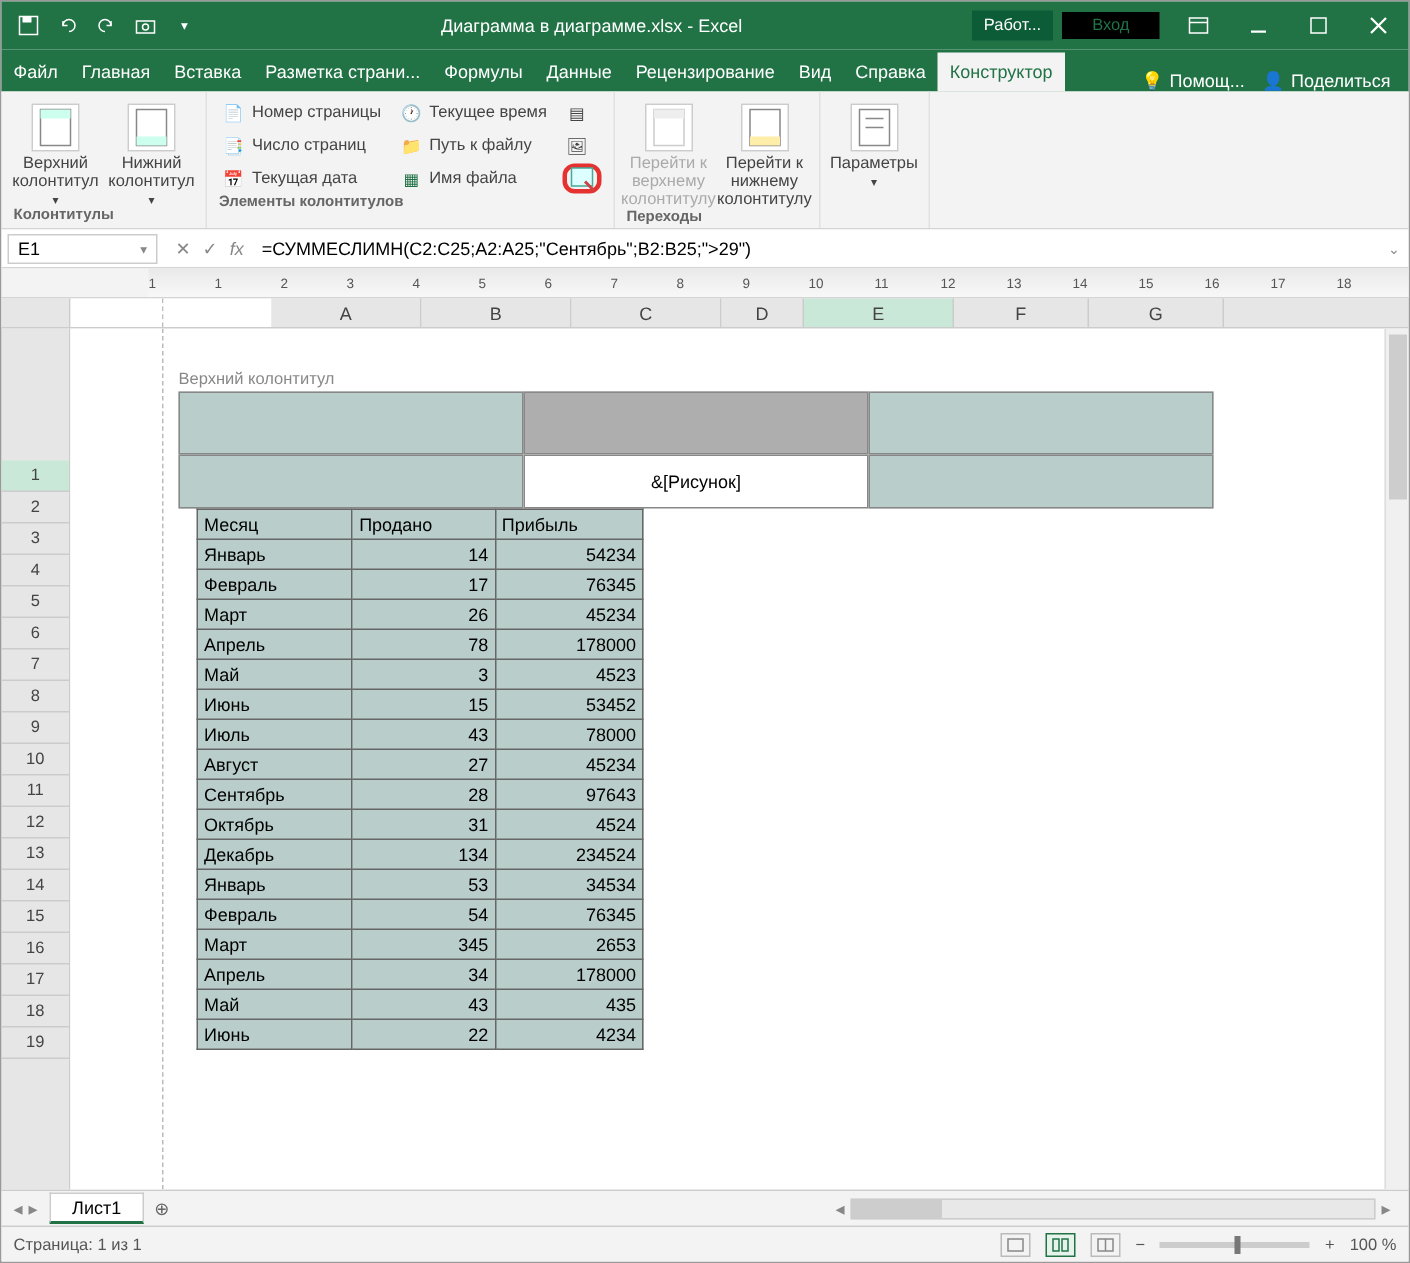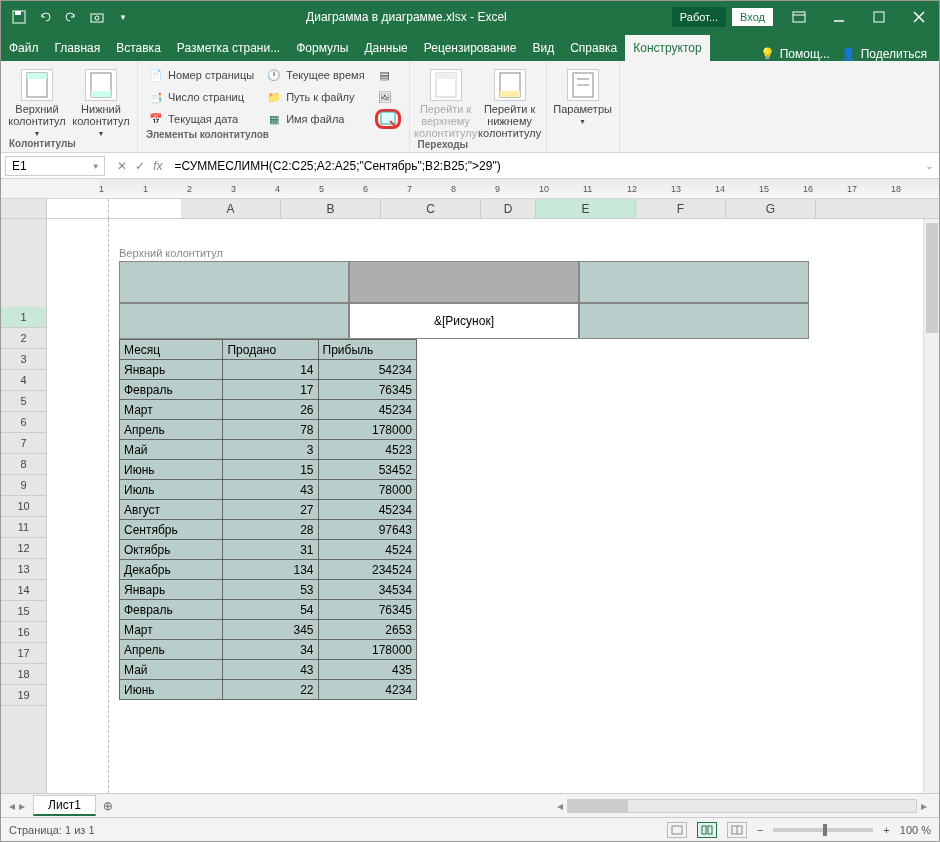--- a/index.html
+++ b/index.html
@@ -6,21 +6,21 @@
   body { background: #fff; width: 940px; height: 842px; overflow: hidden; position: relative; }
   .window { width: 940px; height: 842px; display: flex; flex-direction: column; border: 1px solid #999; }
 
   
   .titlebar { height: 32px; background: #217346; display: flex; align-items: center; color: #fff; font-size: 12px; }
   .qat { display: flex; gap: 10px; padding: 0 10px; align-items: center; }
   .qat .ico { width: 16px; height: 16px; display:flex; align-items:center; justify-content:center; }
   .title-center { flex: 1; text-align: center; white-space: nowrap; }
   .title-right { display: flex; align-items: center; gap: 0; }
   .title-badge { background: #0d5c38; padding: 4px 8px; font-size: 11px; text-align: right; }
-  .title-login { background: #ffffff; color: #217346; padding: 3px 8px; font-size: 11px; margin: 0 6px; }
+  .title-login { background: #000000; color: #217346; padding: 3px 20px; font-size: 11px; margin: 0 6px; }
   .winbtn { width: 40px; height: 32px; display:flex; align-items:center; justify-content:center; color:#fff; }
   .winbtn svg { stroke: #fff; }
 
   
   .tabbar { height: 28px; background: #217346; display: flex; align-items: flex-end; color: #fff; font-size: 12px; }
   .tab { padding: 6px 8px; cursor: pointer; white-space: nowrap; }
   .tab.active { background: #f3f3f3; color: #217346; margin-top: 14px; }
   .tabbar .right { margin-left: auto; display: flex; align-items:center; gap:12px; padding-right: 12px; }
   .right-item { display:flex; align-items:center; gap:4px; }
 
@@ -67,21 +67,21 @@
   .pagesheet { position:absolute; left:72px; top:28px; width:690px; }
   .hf-label { font-size:11px; color:#888; margin-bottom:2px; }
   .hf-row { display:flex; height:42px; }
   .hf-sec { flex:1; background:#b9cdca; border:1px solid #888; }
   .hf-sec.center-top { flex:none; width:230px; background:#aeaeae; }
   .hf-sec.center-bot { flex:none; width:230px; background:#fff; display:flex; align-items:center; justify-content:center; }
   .hf-row2 { display:flex; height:36px; }
   .hf-row-wrap { display:flex; flex-direction:column; }
   .hf-left,.hf-right{flex:1;background:#b9cdca;border:1px solid #888;}
 
-  .datatable { border-collapse:collapse; width: 298px; margin-top: 0; }
+  .datatable { border-collapse:collapse; width: 298px; margin-top: 0; margin-left: 12px; }
   .table-wrap { display:flex; }
   .datatable td, .datatable th { border:1px solid #666; height:20px; padding:0 4px; font-size:12px; background:#b9cdca; color:#000; font-weight:normal; text-align:left; }
   .datatable td.num { text-align:right; }
   .datatable th { background:#b9cdca; }
   .rest-area { flex:1; background:#b9cdca; border-top:1px solid #666; position:relative; }
   .selected-cell { position:absolute; top:0; left:57px; width:100px; height:20px; border:2px solid #217346; background:#fff; text-align:right; padding:0 4px; font-size:12px; }
   .selected-cell::after{content:"";position:absolute;right:-3px;bottom:-3px;width:6px;height:6px;background:#217346;}
 
   
   .sheetbar { height: 24px; border-top:1px solid #ccc; display:flex; align-items:center; font-size:12px; background:#f3f3f3; }

